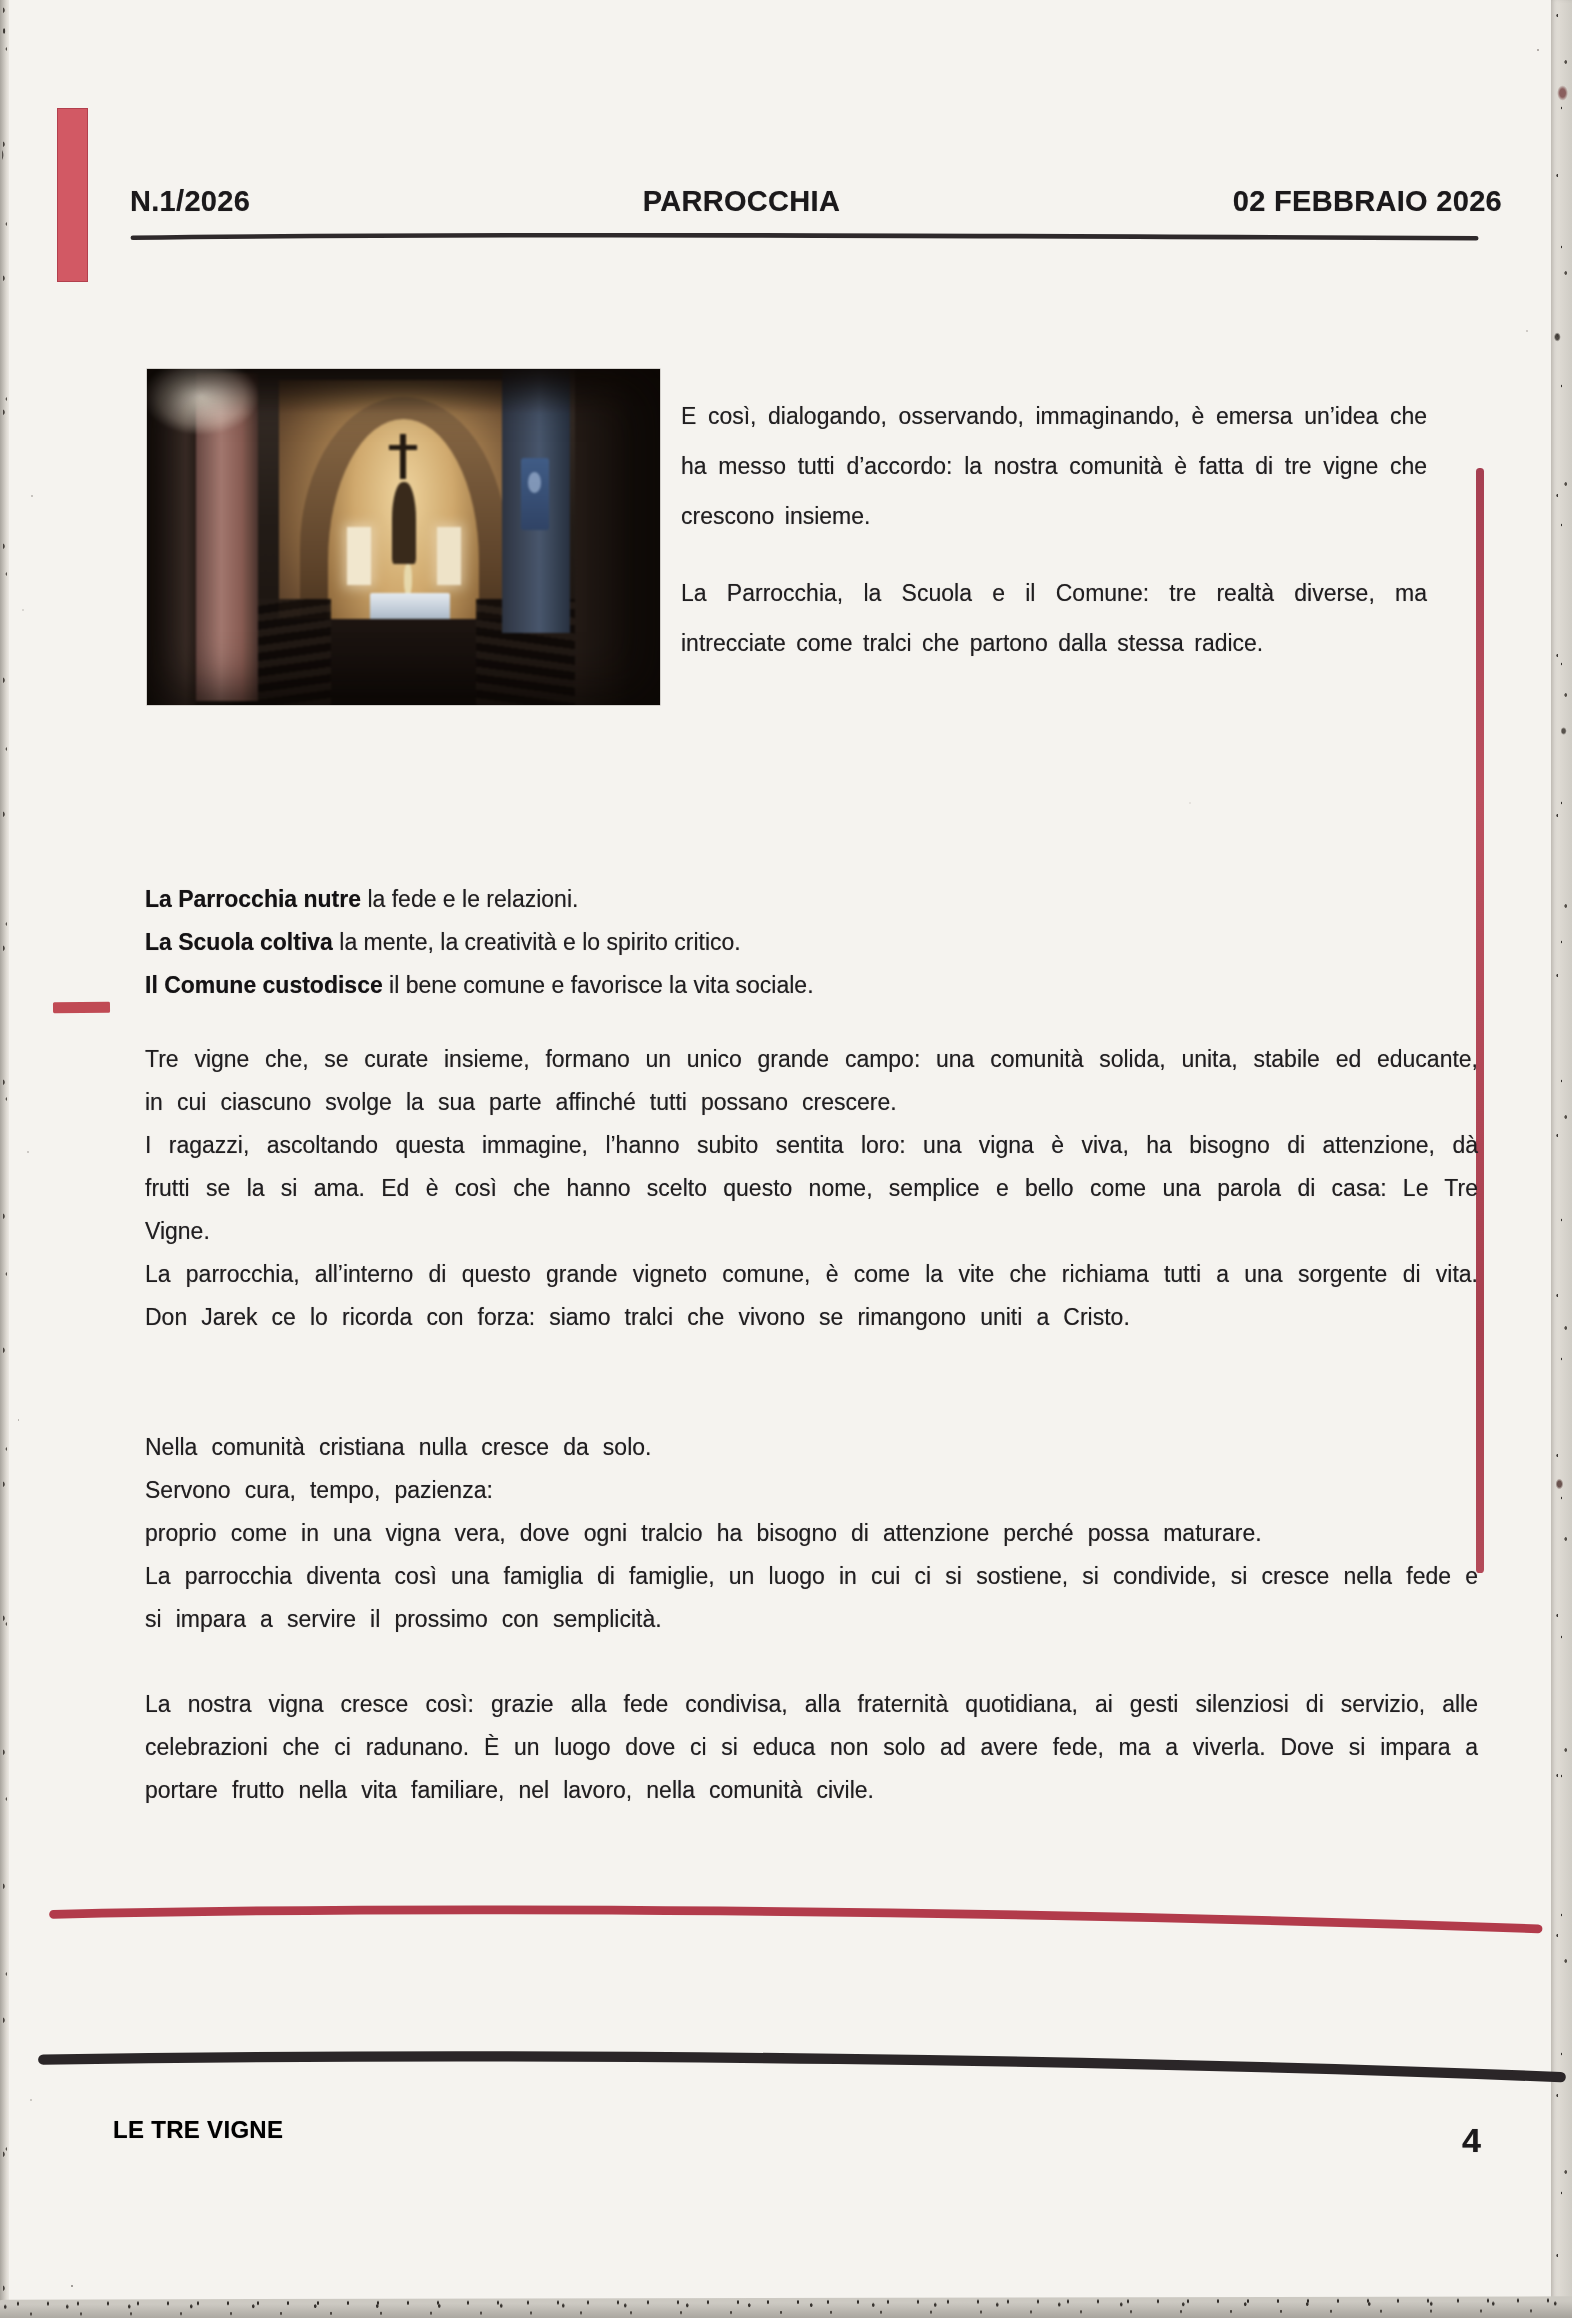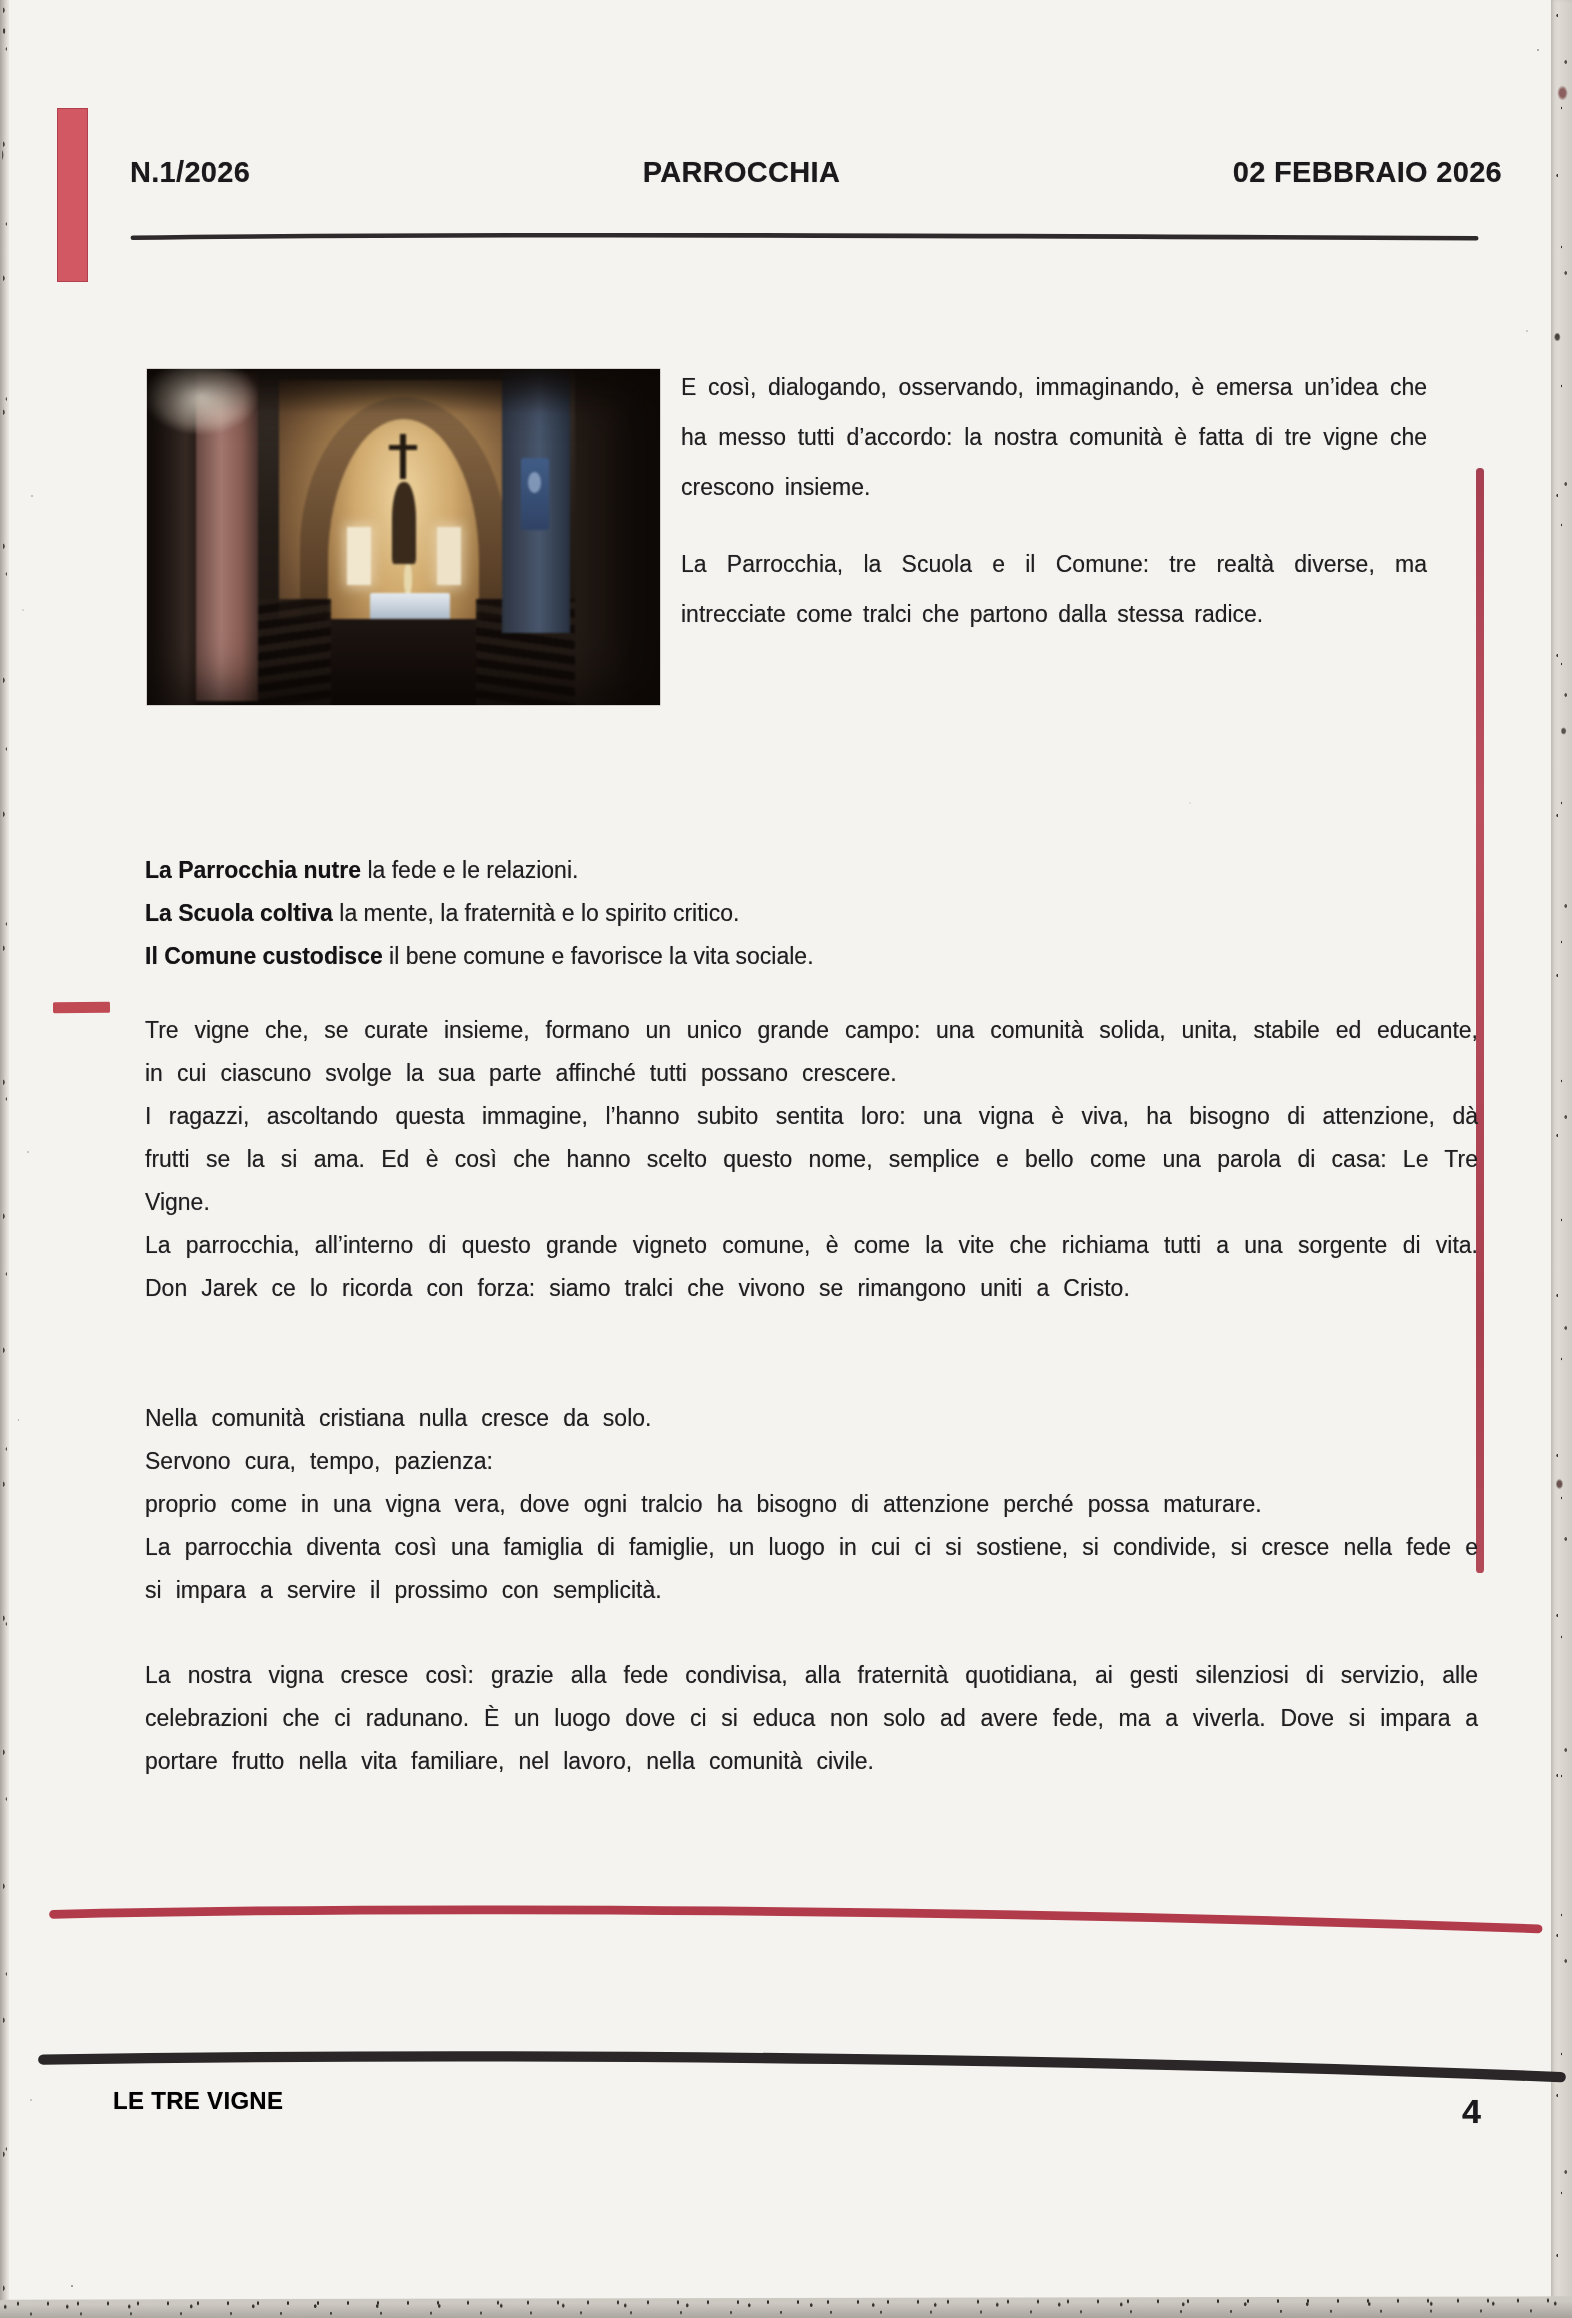--- a/index.html
+++ b/index.html
@@ -3,21 +3,21 @@
 <meta charset="utf-8">
 <style>
   html,body{margin:0;padding:0;}
   body{
     width:1572px;height:2319px;position:relative;overflow:hidden;
     background:#f5f3ef;
     font-family:"Liberation Sans", sans-serif;
     color:#201e20;
   }
   .page{position:absolute;inset:0;}
-  .txt{text-shadow:0 0 0.7px rgba(30,26,28,.5);}
+  .txt{text-shadow:0 0 0.7px rgba(30,26,28,.5);margin-top:29px;}
   
   .edge-left{
     position:absolute;left:0;top:0;width:8.8px;height:2319px;
     background:
       radial-gradient(2.1px 4.6px at 4.1px 31px, #3d3935 40%, transparent 70%),
       radial-gradient(1.5px 7.2px at 2.6px 155px, #55504b 40%, transparent 70%),
       linear-gradient(90deg,#a9a59e,#ddd9d2 70%,#ece9e3);
   }
   .edge-left .dots{
     position:absolute;inset:0;
@@ -220,21 +220,21 @@
   </div>
 
   <div class="intro txt">
     <p>E così, dialogando, osservando, immaginando, è emersa un’idea che ha messo tutti d’accordo: la nostra comunità è fatta di tre vigne che crescono insieme.</p>
     <p>La Parrocchia, la Scuola e il Comune: tre realtà diverse, ma intrecciate come tralci che partono dalla stessa radice.</p>
   </div>
 
 
   <div class="pillars txt">
     <div><strong>La Parrocchia nutre</strong><span> la fede e le relazioni.</span></div>
-    <div><strong>La Scuola coltiva</strong><span> la mente, la fraternità e lo spirito critico.</span></div>
+    <div><strong>La Scuola coltiva</strong><span> la mente, la creatività e lo spirito critico.</span></div>
     <div><strong>Il Comune custodisce</strong><span> il bene comune e favorisce la vita sociale.</span></div>
   </div>
 
   <div class="left-tick"></div>
 
   <div class="right-rule"></div>
 
   <div class="para para-1 txt">Tre vigne che, se curate insieme, formano un unico grande campo: una comunità solida, unita, stabile ed educante, in cui ciascuno svolge la sua parte affinché tutti possano crescere.
 I ragazzi, ascoltando questa immagine, l’hanno subito sentita loro: una vigna è viva, ha bisogno di attenzione, dà frutti se la si ama. Ed è così che hanno scelto questo nome, semplice e bello come una parola di casa: Le Tre Vigne.
 La parrocchia, all’interno di questo grande vigneto comune, è come la vite che richiama tutti a una sorgente di vita. Don Jarek ce lo ricorda con forza: siamo tralci che vivono se rimangono uniti a Cristo.</div>

